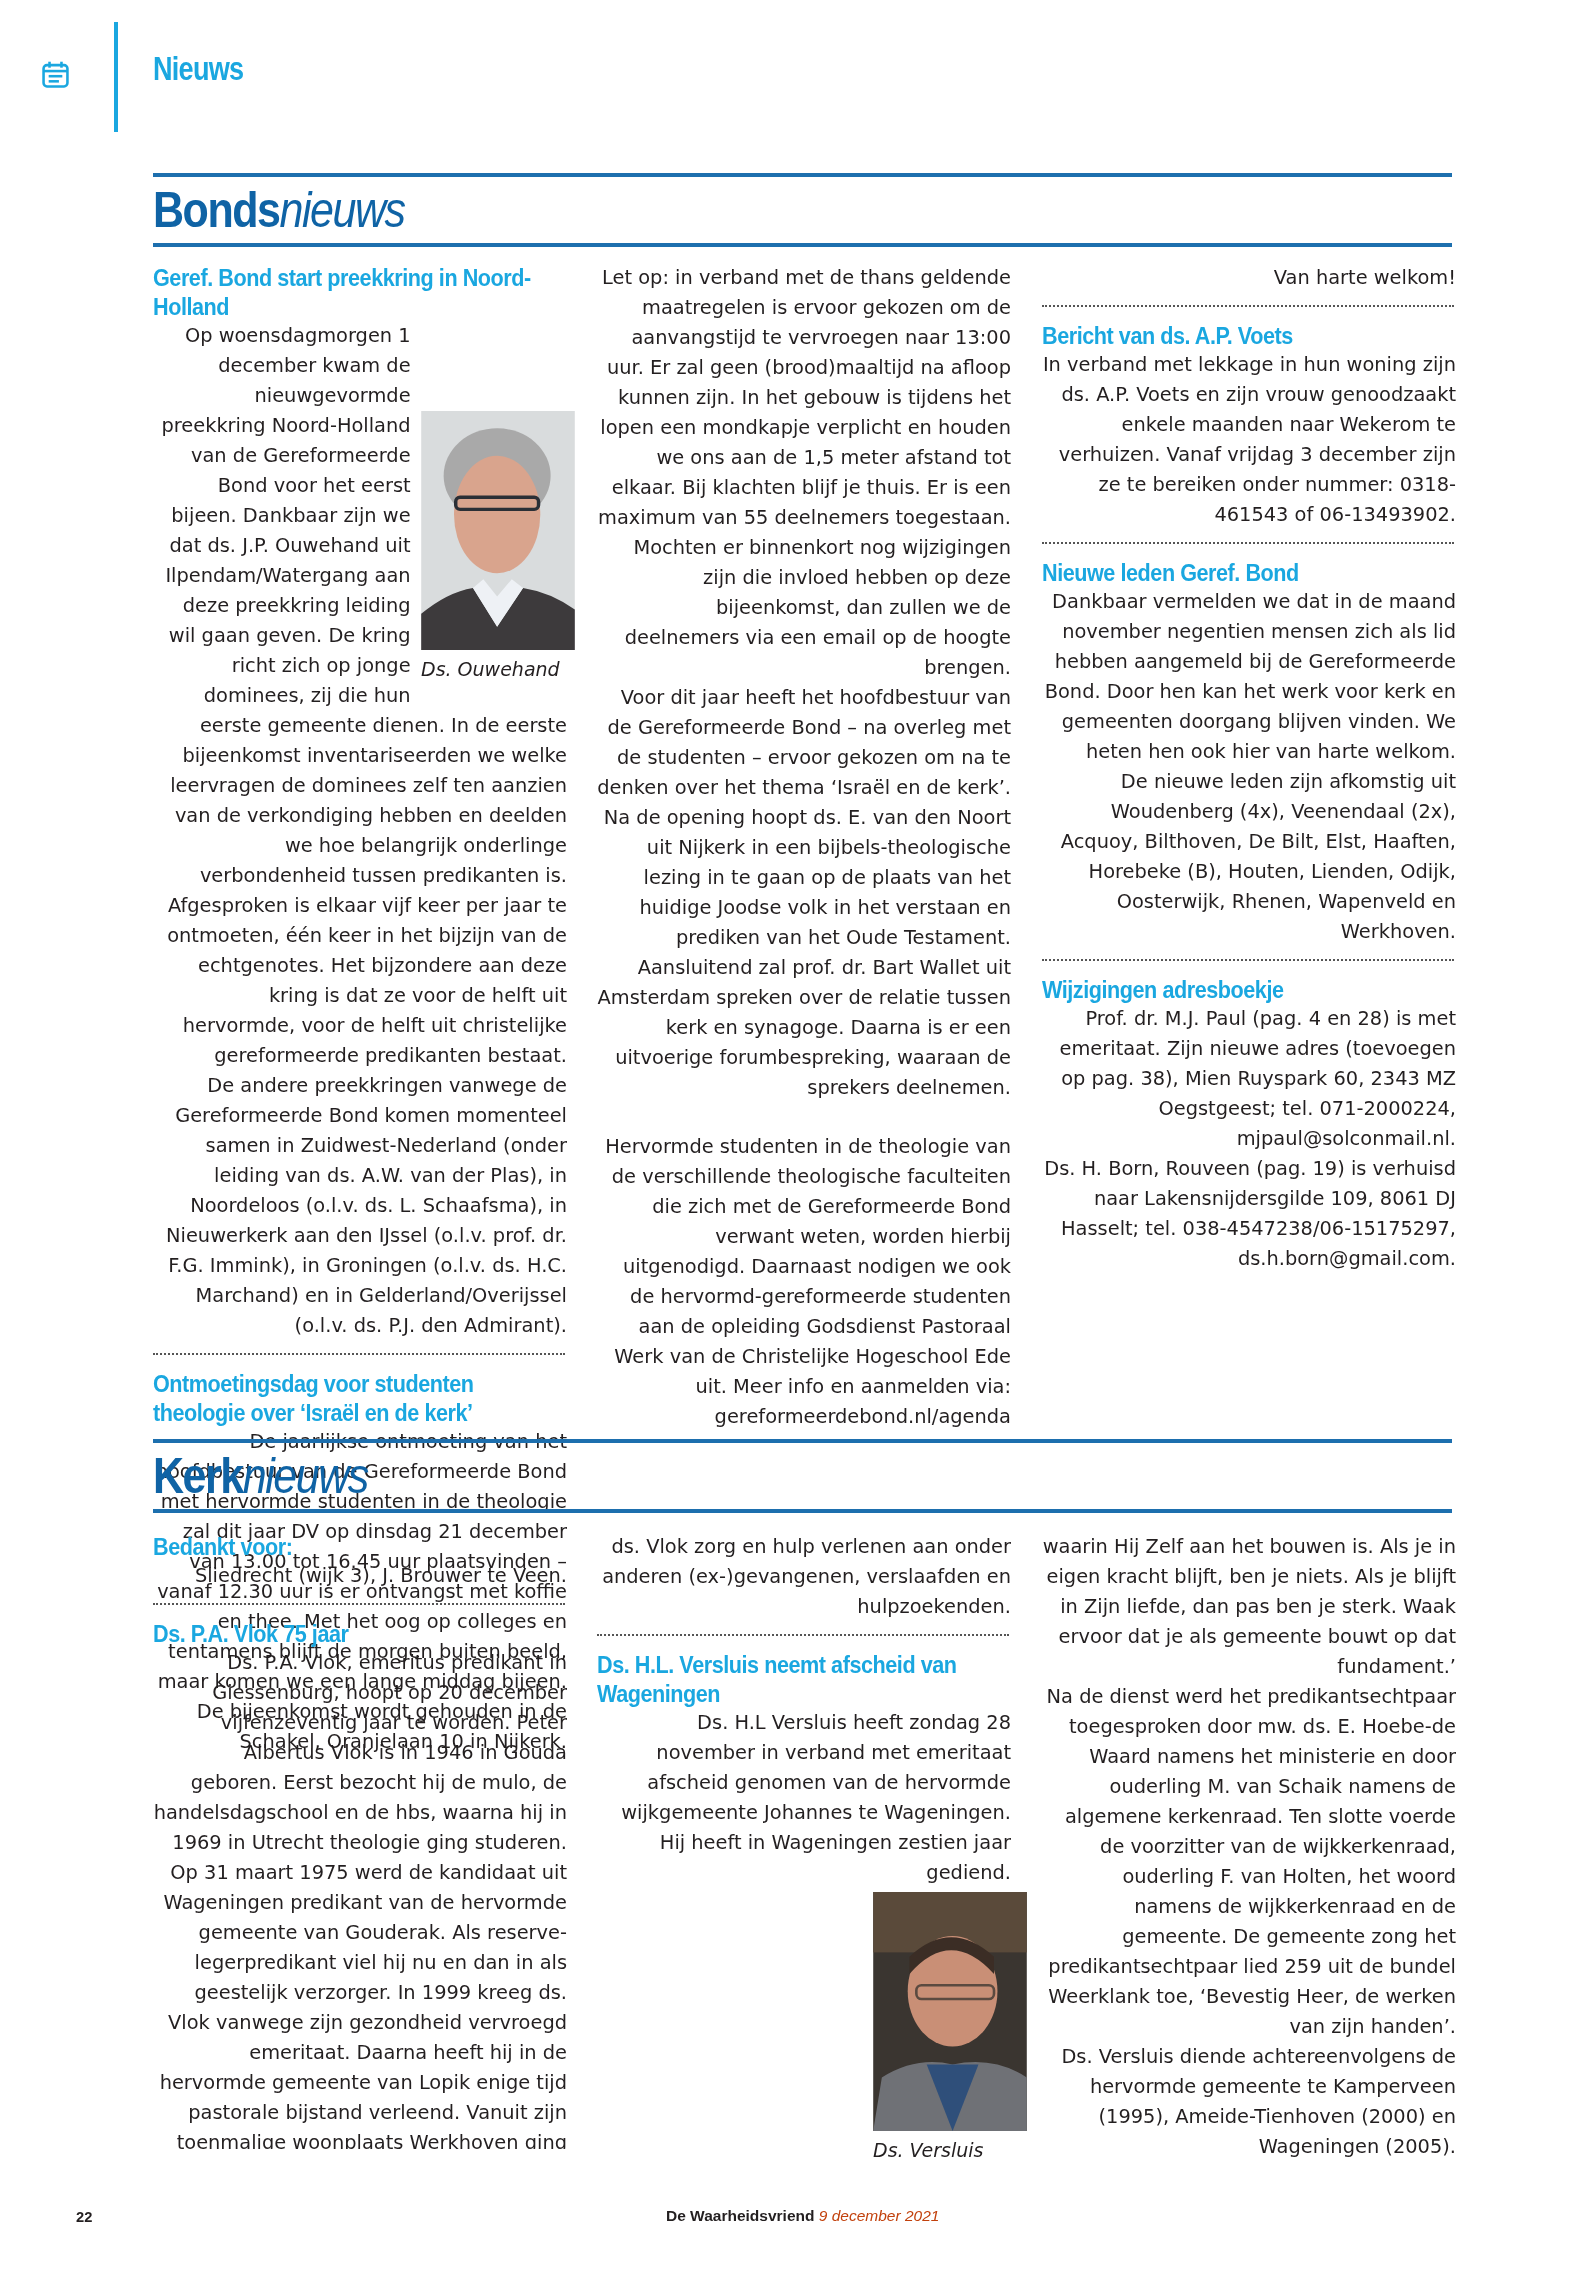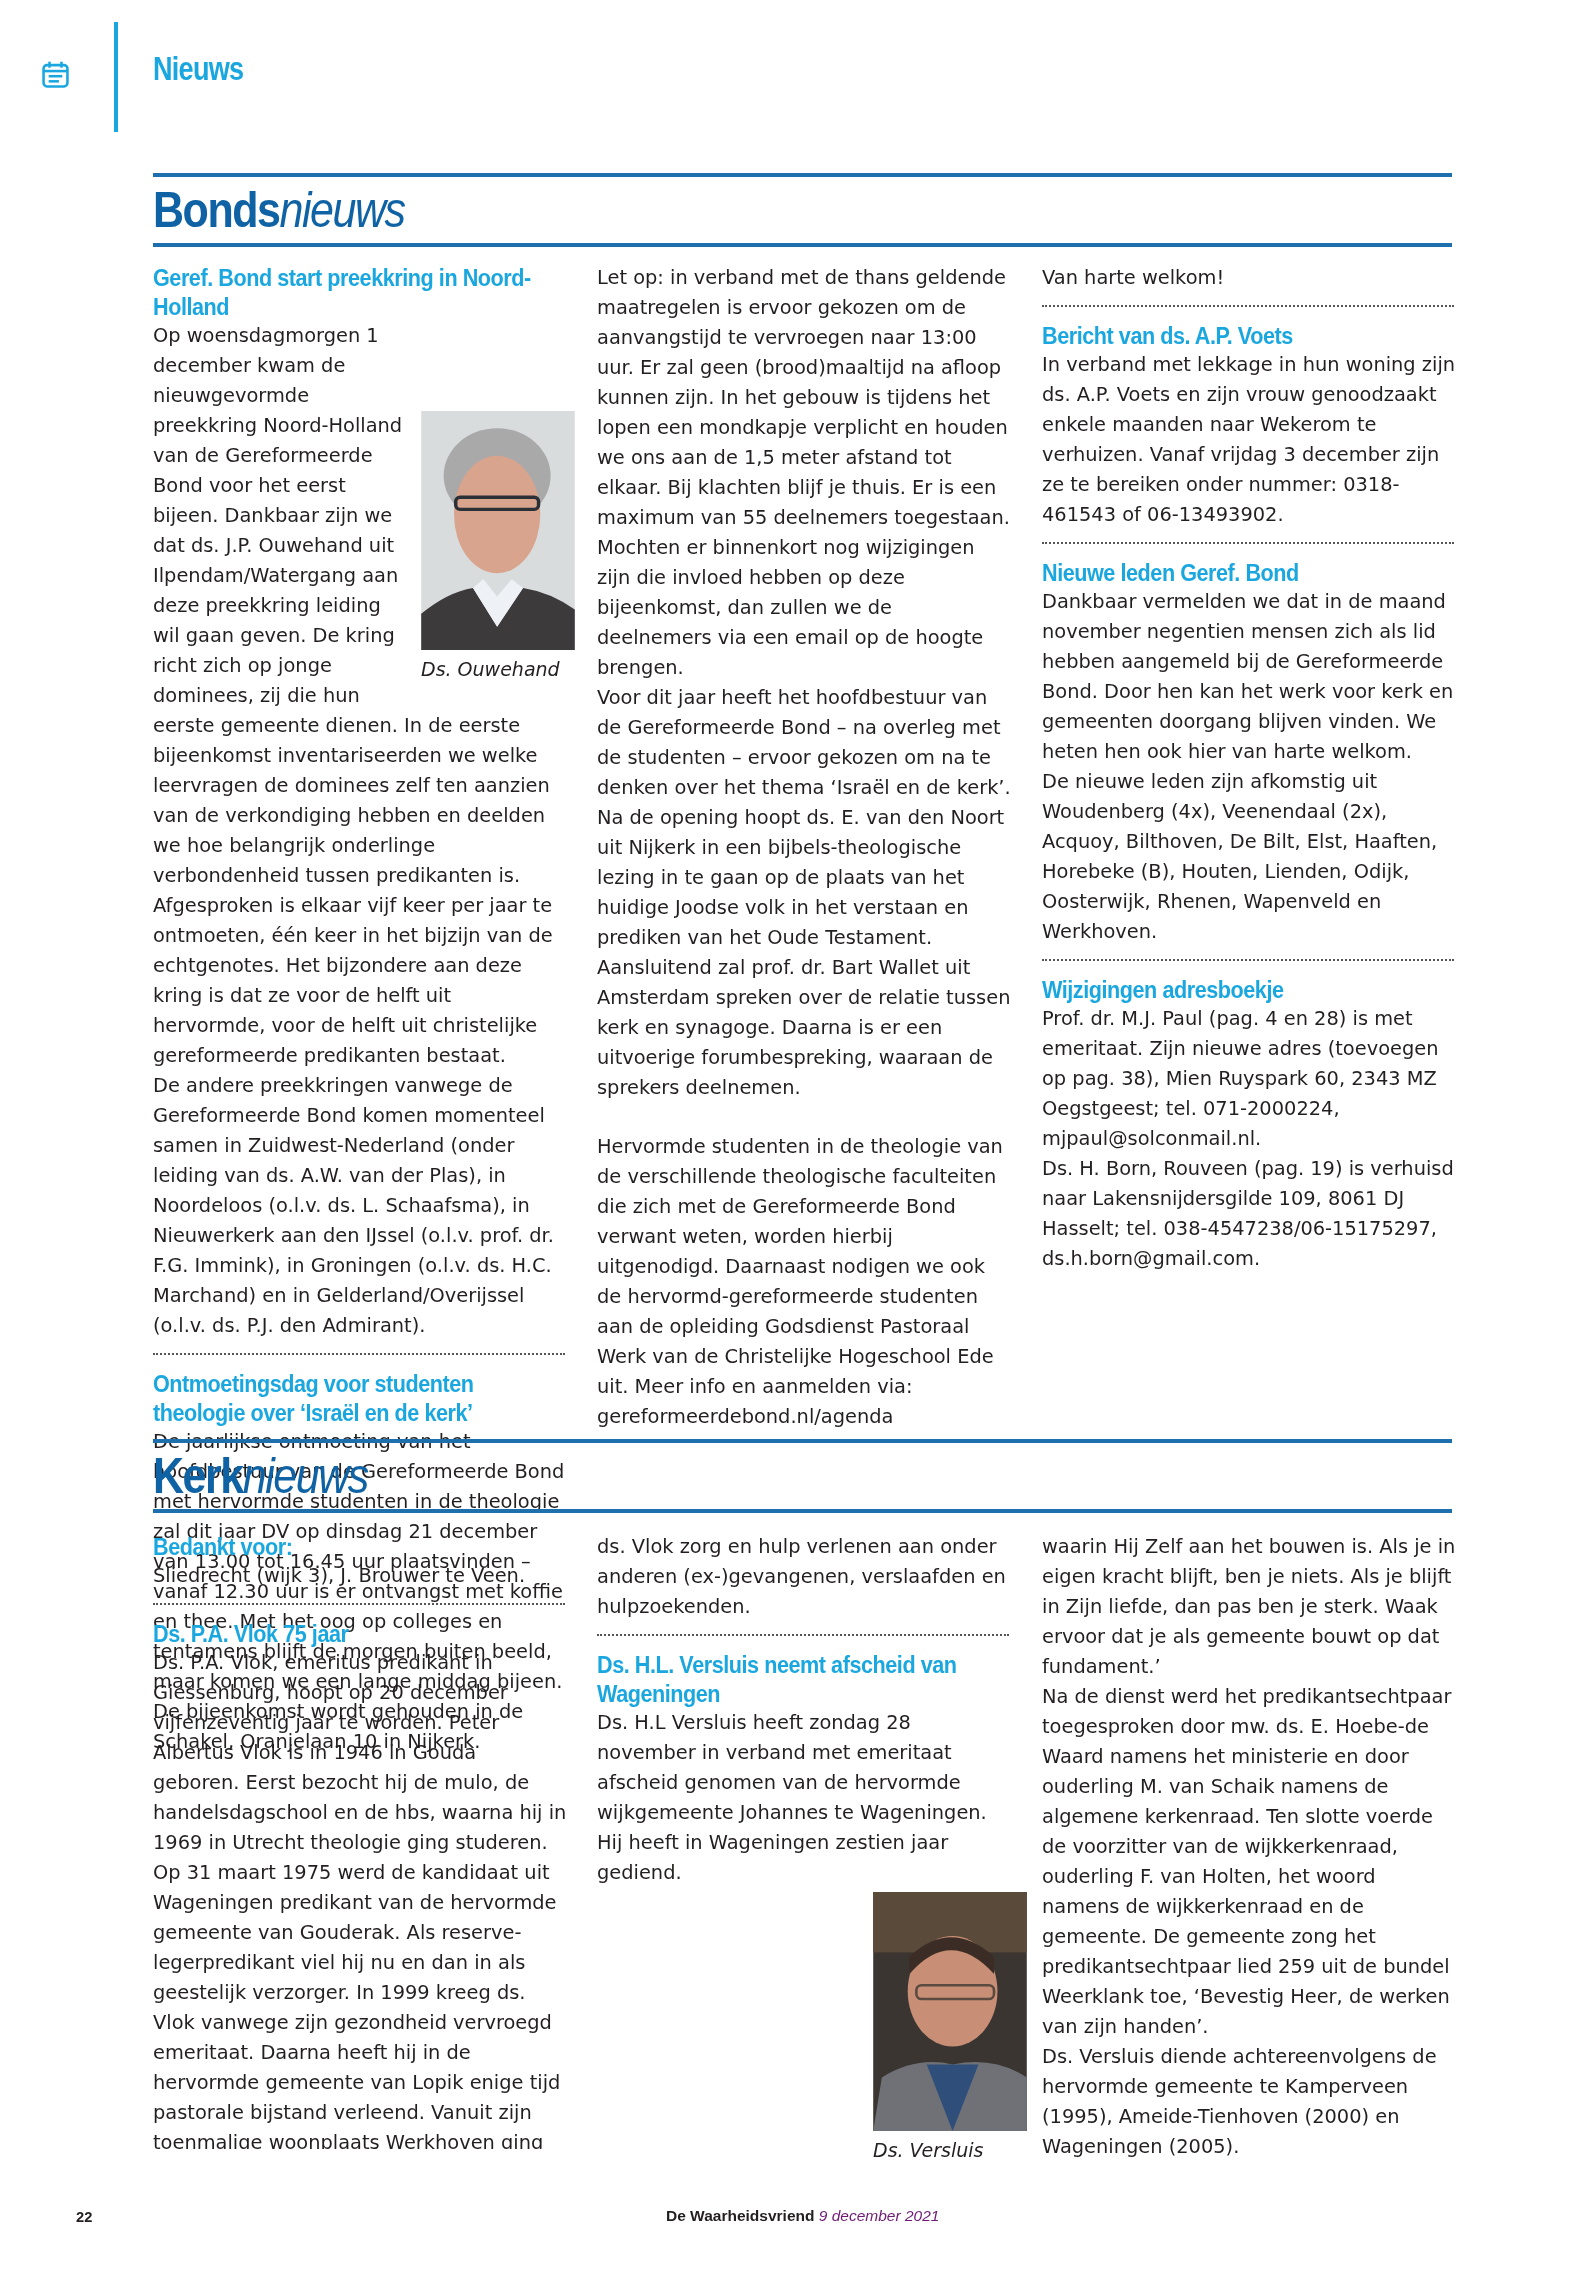--- a/index.html
+++ b/index.html
@@ -19,36 +19,36 @@
       position: absolute; left: 153px;
       font-family: "Liberation Sans", sans-serif; font-size: 50px; color: #0f63a5;
       letter-spacing: -1.7px; transform: scaleX(0.86); transform-origin: left;
     }
     .sec-title b { font-weight: bold; }
     .sec-title i { font-weight: normal; font-style: italic; }
     .col {
       position: absolute; width: 414px;
       font-size: 19.4px; line-height: 30px; color: #231f20;
     }
-    .col p { margin: 0; }
+    .col p { margin: 0; text-align: right; }
     .h {
       font-family: "Liberation Sans", sans-serif; font-weight: bold; color: #1aa7e0;
       font-size: 24px; line-height: 29px; letter-spacing: -0.5px;
       transform: scaleX(0.9); transform-origin: left; width: 466px;
     }
     .dots {
       height: 0; border-top: 2.6px dotted #555; margin: 12px 0 14px 0; width: 412px;
     }
     .photo-float { float: right; width: 146px; margin: 3.5px 0 0 10.4px; }
     .photo { width: 154px; height: 239px; display: block; }
     .caption { font-style: italic; font-size: 19px; line-height: 29px; margin-top: 5.2px; }
     .footer-page { position: absolute; left: 76px; top: 2209px; font-family: "Liberation Sans", sans-serif; font-weight: bold; font-size: 14.7px; text-align: center; }
     .footer-pub { position: absolute; left: 666px; top: 2207px; font-family: "Liberation Sans", sans-serif; font-size: 15.5px; }
     .footer-pub b { font-weight: bold; }
-    .footer-pub i { color: #701a75; text-align: right; }
+    .footer-pub i { color: #c2410c; text-align: right; }
   </style>
 </head>
 <body>
 
 <svg class="side-icon" viewBox="0 0 34 34">
   <rect x="3" y="6" width="28" height="25" rx="4" fill="none" stroke="#1aa7e0" stroke-width="3"></rect>
   <line x1="10" y1="2" x2="10" y2="9" stroke="#1aa7e0" stroke-width="3"></line>
   <line x1="24" y1="2" x2="24" y2="9" stroke="#1aa7e0" stroke-width="3"></line>
   <line x1="3" y1="13" x2="31" y2="13" stroke="#1aa7e0" stroke-width="3"></line>
   <line x1="9" y1="19" x2="25" y2="19" stroke="#1aa7e0" stroke-width="3"></line>

